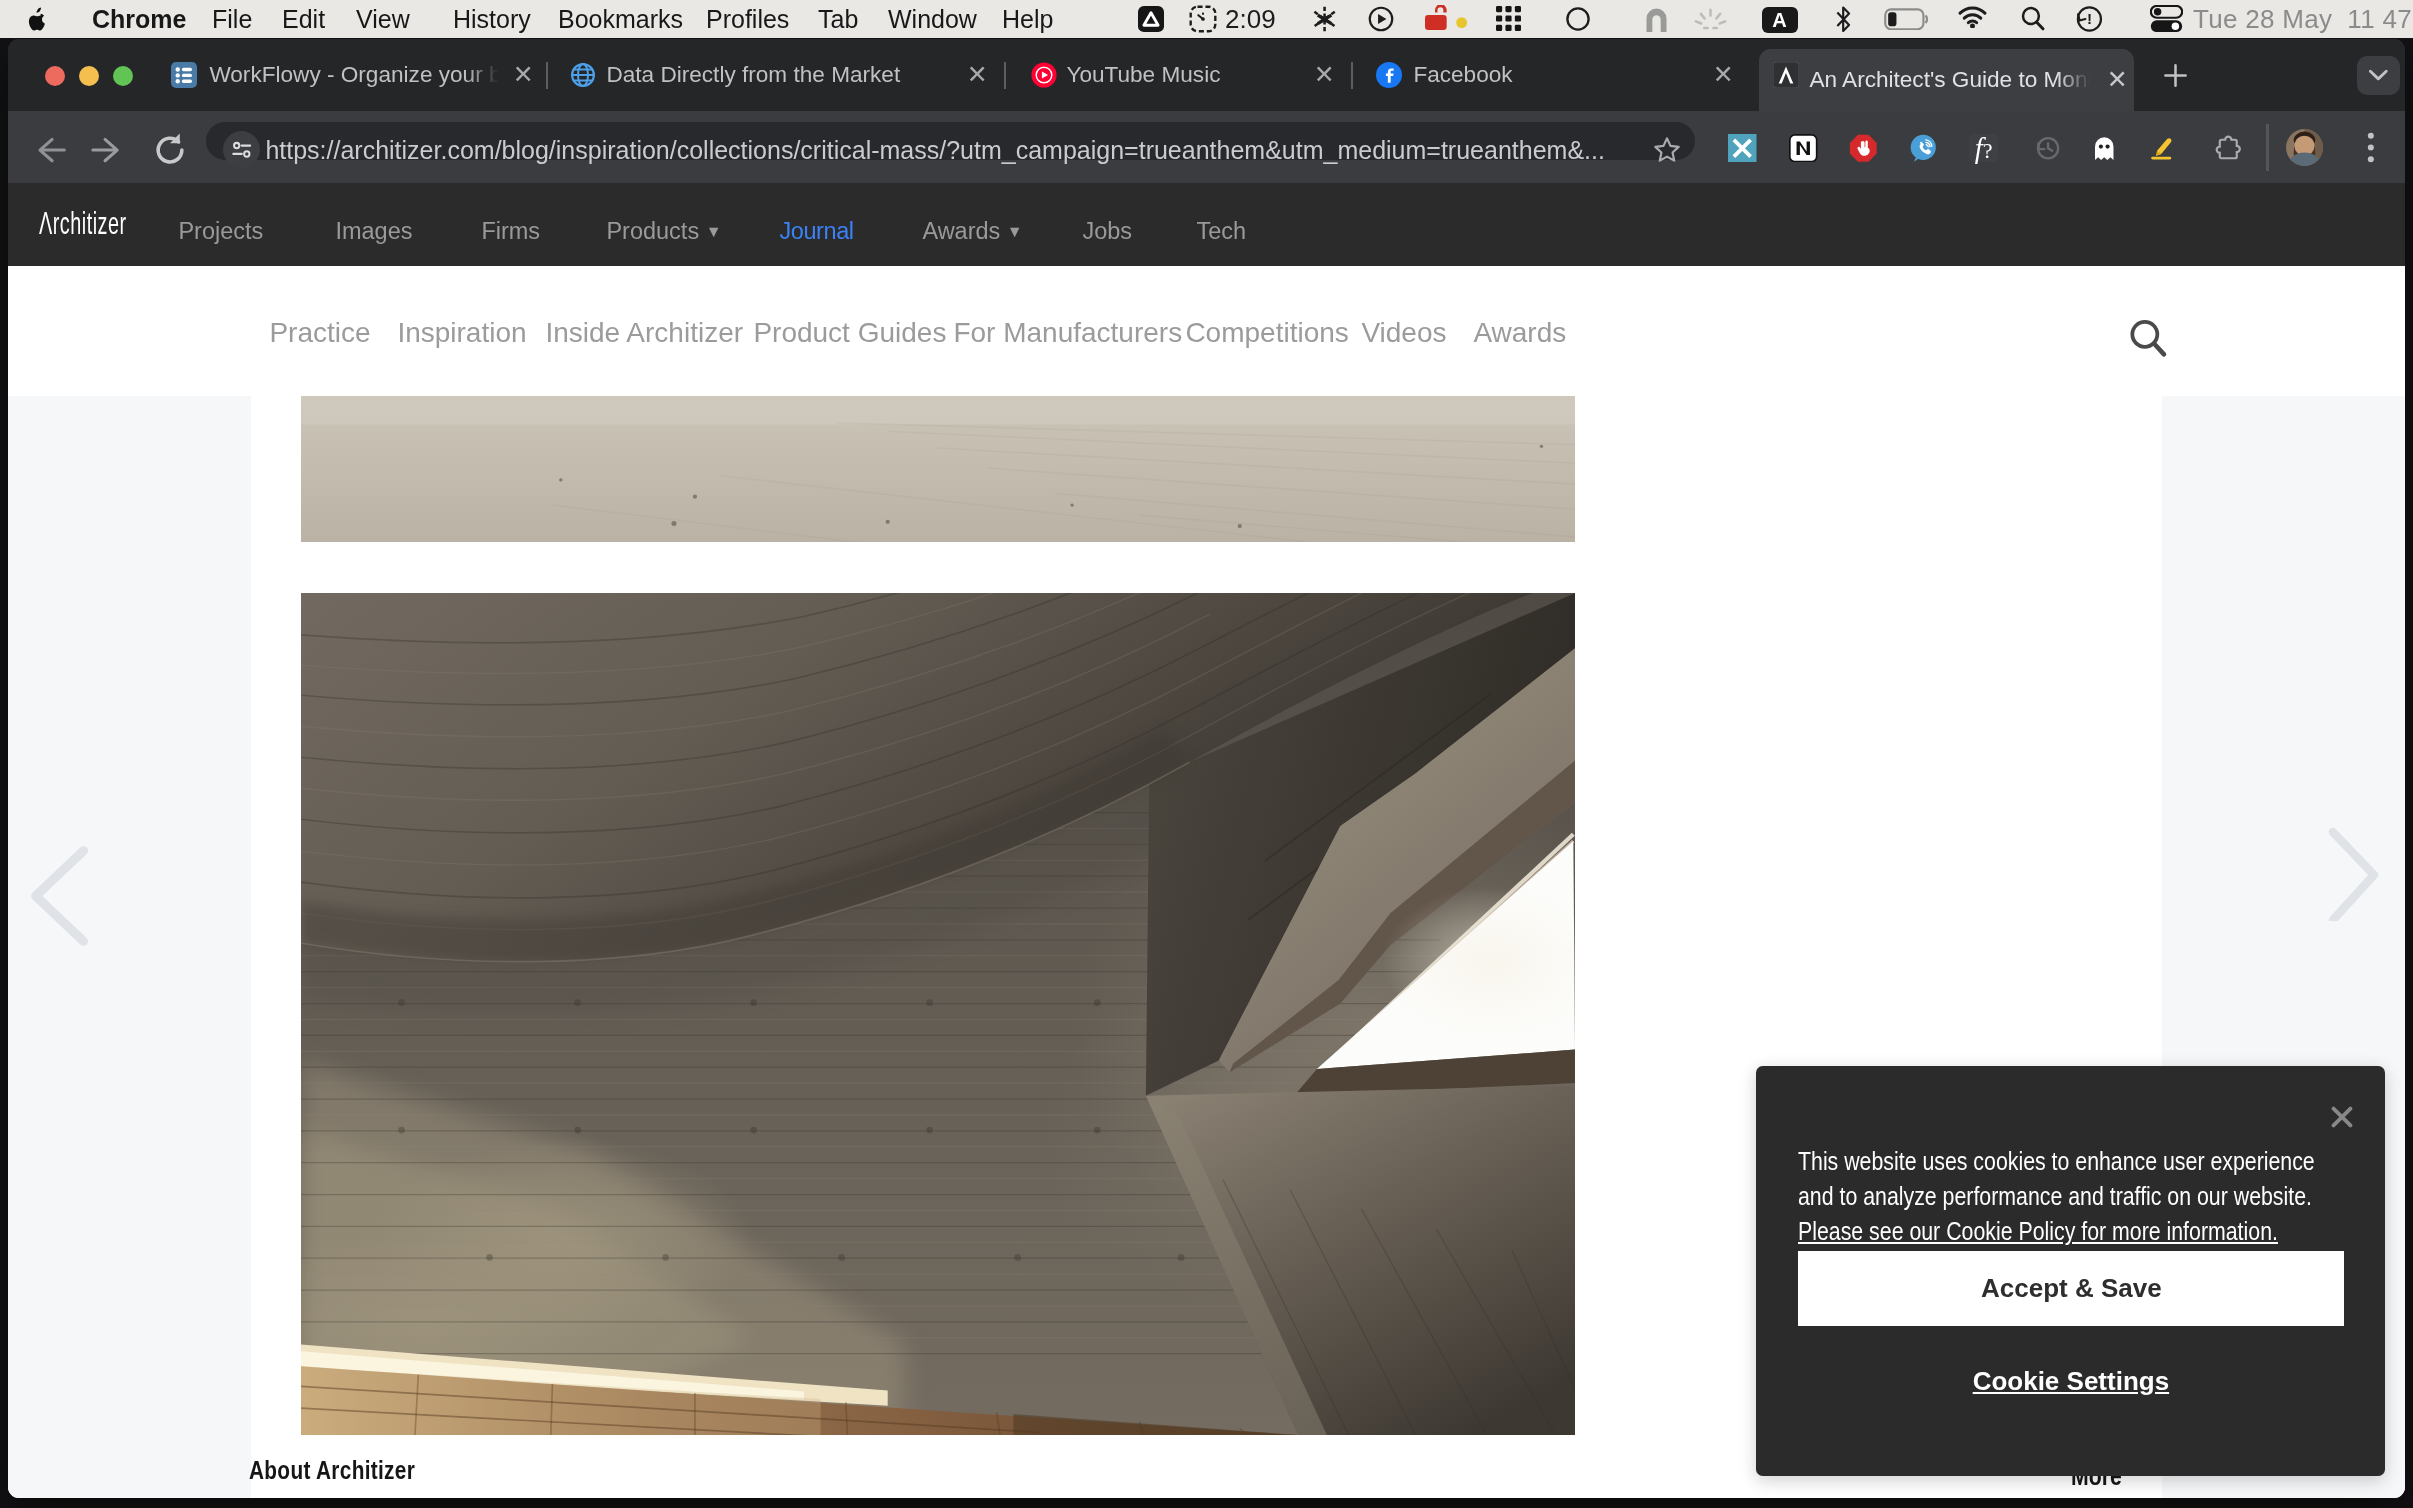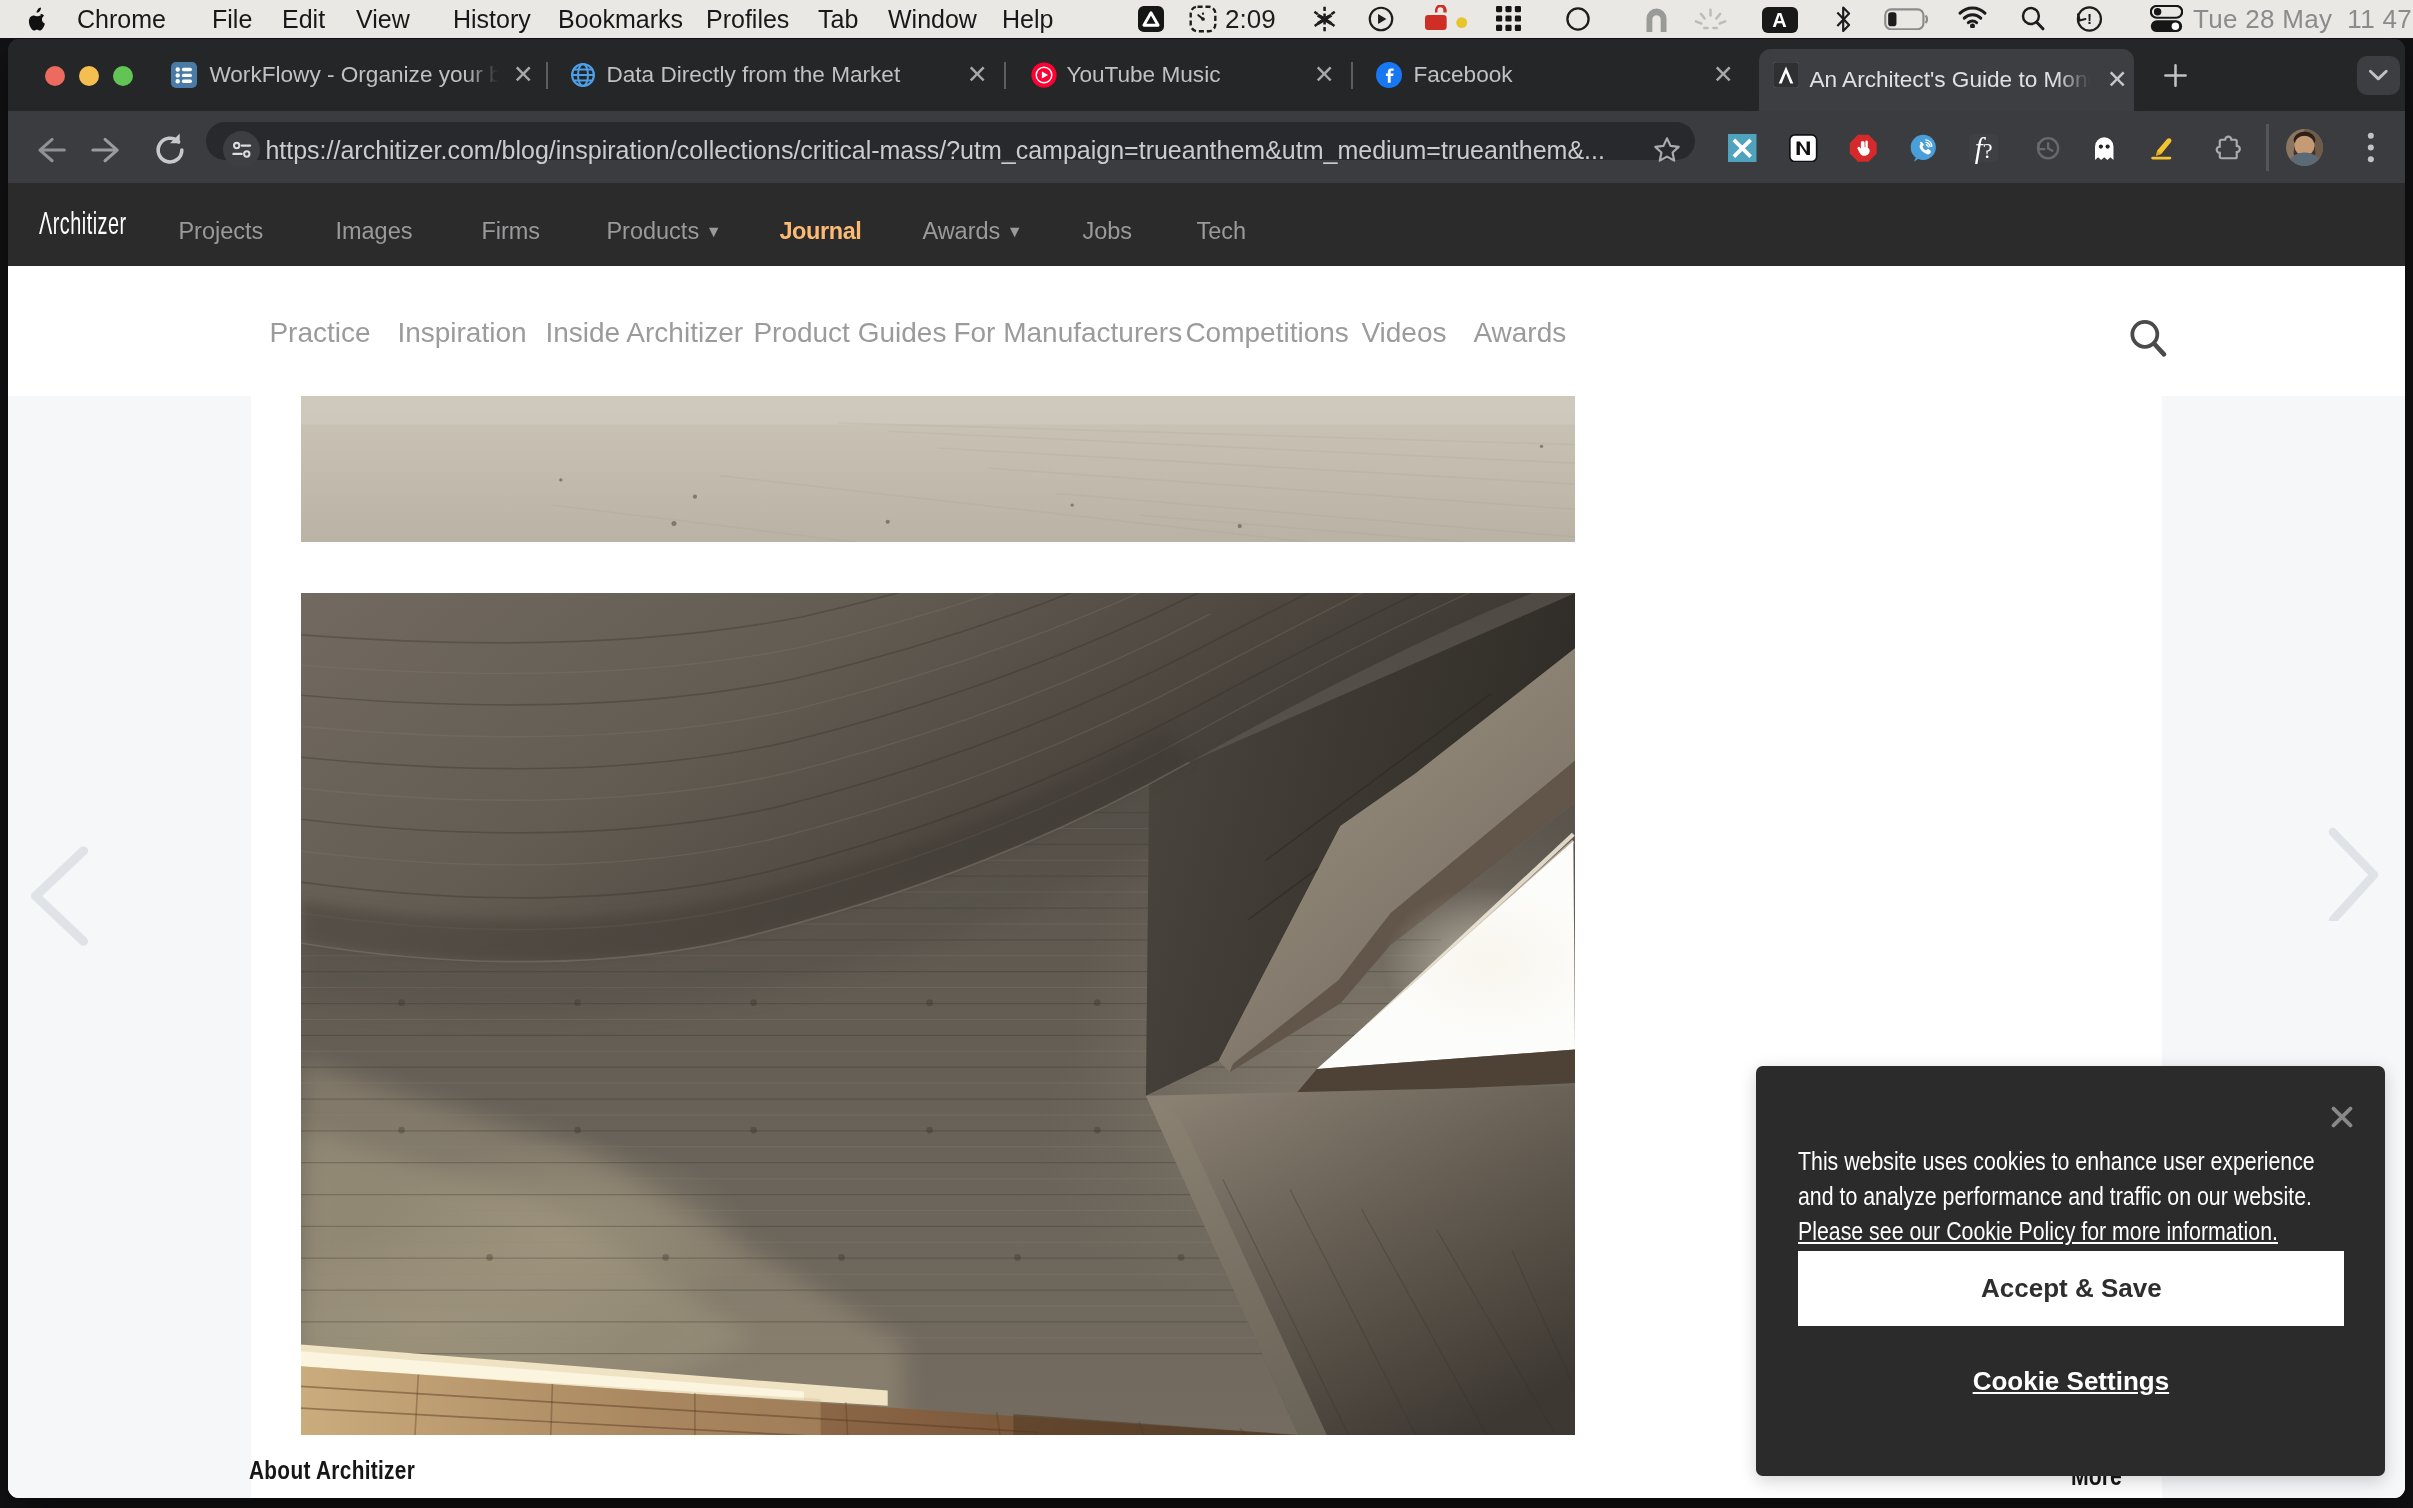--- a/index.html
+++ b/index.html
@@ -48,21 +48,21 @@
 </style>
 </head>
 <body>
 
 <div id="menubar">
   <div class="mb-l" style="left:25px;gap:0">
     <svg width="22" height="27" viewBox="0 0 26 32" style="margin-top:-1.7px">
       <path d="M18.5 8.3c-1.7 0-3.1 1-4 1-1 0-2.4-1-4-1C7.6 8.3 4.6 10.7 4.6 15.5c0 4.9 3.6 10.6 5.9 10.6 1.1 0 2.2-.9 3.7-.9 1.5 0 2.4.9 3.7.9 2.4 0 5.5-5.7 5.5-8.2-2-.9-3.3-2.7-3.3-4.8 0-1.9 1-3.5 2.5-4.4-1.1-1.5-2.9-2.4-4.1-2.4zM17.6 3.2c.9-1.1 1.5-2.6 1.3-4.1-1.3.1-2.9 1-3.8 2.1-.8 1-1.6 2.5-1.4 4 1.5.1 3-.9 3.9-2z" transform="translate(0,4)" fill="#111"></path>
     </svg>
   </div>
-  <div class="mb-l" style="left:77px;font-weight:normal">Chrome</div>
+  <div class="mb-l" style="left:92px;font-weight:bold">Chrome</div>
   <div class="mb-l" style="left:212px">File</div>
   <div class="mb-l" style="left:282px">Edit</div>
   <div class="mb-l" style="left:356px">View</div>
   <div class="mb-l" style="left:453px">History</div>
   <div class="mb-l" style="left:558px">Bookmarks</div>
   <div class="mb-l" style="left:706px">Profiles</div>
   <div class="mb-l" style="left:818px">Tab</div>
   <div class="mb-l" style="left:888px">Window</div>
   <div class="mb-l" style="left:1002px">Help</div>
 
@@ -335,21 +335,21 @@
         <circle cx="7" cy="36" r="3.6" fill="#c0c2c4"></circle>
       </svg>
   </div>
 
   <div id="siteheader">
     <div id="logo">Λrchitizer</div>
     <div class="snav" style="left:170px">Projects</div>
     <div class="snav" style="left:327px">Images</div>
     <div class="snav" style="left:473px">Firms</div>
     <div class="snav" style="left:598px">Products <span style="font-size:16px;vertical-align:1.7px">▼</span></div>
-    <div class="snav" style="left:771px;color:#fdba74;font-weight:bold;letter-spacing:-0.4px">Journal</div>
+    <div class="snav" style="left:771px;color:#3b82f6;font-weight:normal;letter-spacing:-0.4px">Journal</div>
     <div class="snav" style="left:914px">Awards <span style="font-size:16px;vertical-align:1.7px">▼</span></div>
     <div class="snav" style="left:1074px">Jobs</div>
     <div class="snav" style="left:1188px">Tech</div>
   </div>
 
   <div id="whiteband">
     <div class="bnav" style="left:261px">Practice</div>
     <div class="bnav" style="left:389px">Inspiration</div>
     <div class="bnav" style="left:537px">Inside Architizer</div>
     <div class="bnav" style="left:745px">Product Guides</div>

